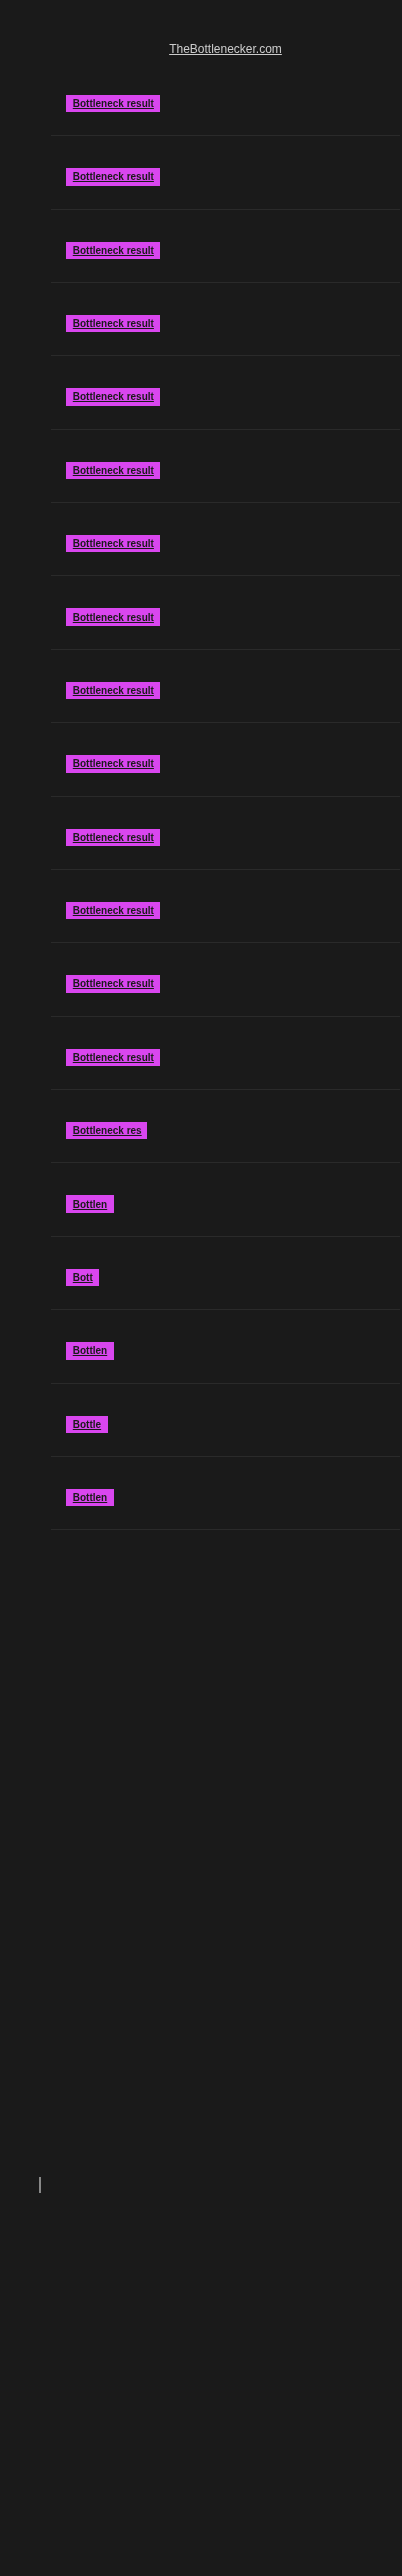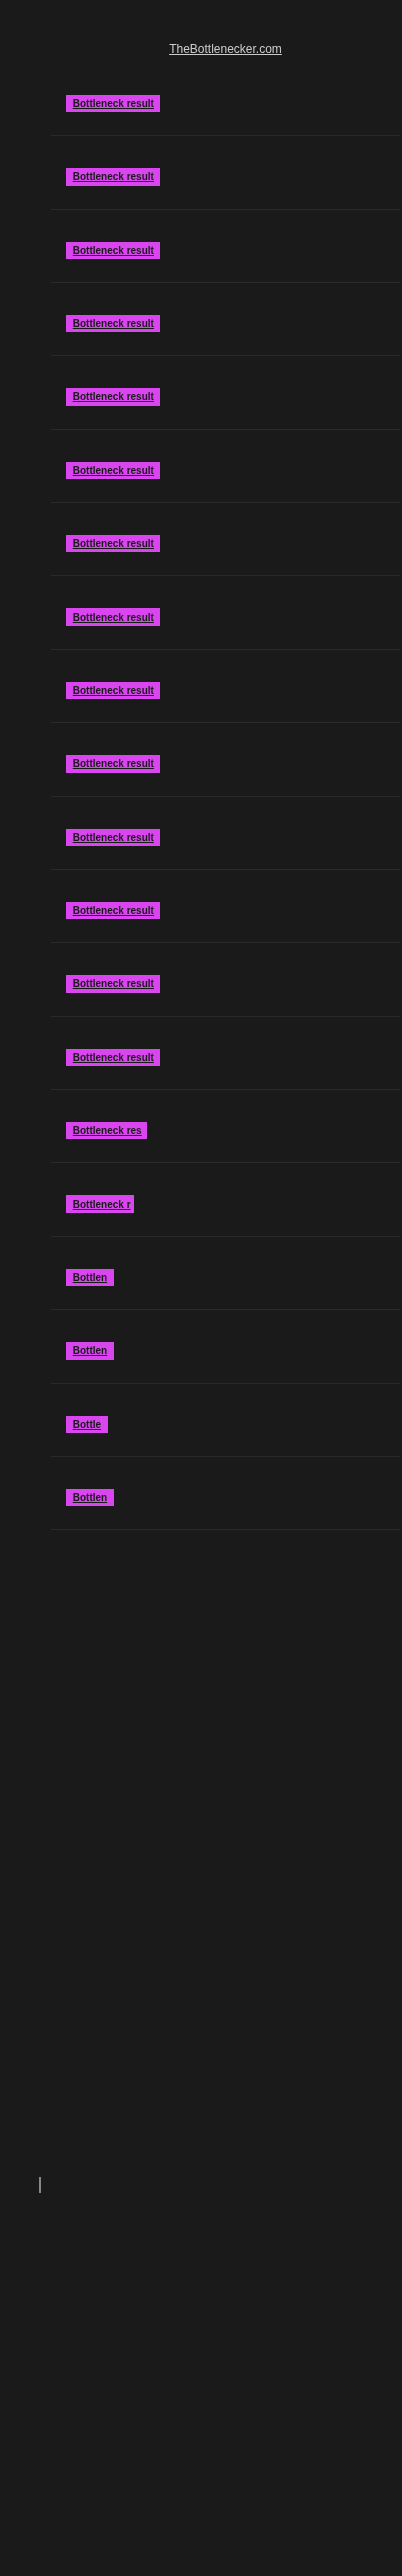--- a/index.html
+++ b/index.html
@@ -67,21 +67,21 @@
     <div class="result-row"><span class="bottleneck-label" style="max-width: 97px;">Bottleneck result</span></div>
     <div class="result-row"><span class="bottleneck-label" style="max-width: 97px;">Bottleneck result</span></div>
     <div class="result-row"><span class="bottleneck-label" style="max-width: 97px;">Bottleneck result</span></div>
     <div class="result-row"><span class="bottleneck-label" style="max-width: 97px;">Bottleneck result</span></div>
     <div class="result-row"><span class="bottleneck-label" style="max-width: 97px;">Bottleneck result</span></div>
     <div class="result-row"><span class="bottleneck-label" style="max-width: 97px;">Bottleneck result</span></div>
     <div class="result-row"><span class="bottleneck-label" style="max-width: 97px;">Bottleneck result</span></div>
     <div class="result-row"><span class="bottleneck-label" style="max-width: 97px;">Bottleneck result</span></div>
     <div class="result-row"><span class="bottleneck-label" style="max-width: 97px;">Bottleneck result</span></div>
     <div class="result-row"><span class="bottleneck-label" style="max-width: 81px;">Bottleneck res</span></div>
-    <div class="result-row"><span class="bottleneck-label" style="max-width: 68px;">Bottleneck r</span></div>
     <div class="result-row"><span class="bottleneck-label" style="max-width: 52px;">Bottlen</span></div>
+    <div class="result-row"><span class="bottleneck-label" style="max-width: 36px;">Bott</span></div>
     <div class="result-row"><span class="bottleneck-label" style="max-width: 52px;">Bottlen</span></div>
     <div class="result-row"><span class="bottleneck-label" style="max-width: 47px; text-align: right;">Bottle</span></div>
     <div class="result-row"><span class="bottleneck-label" style="max-width: 52px;">Bottlen</span></div>
   </div>
 
 <div class="cursor-line" style="top: 2141px;"></div>
 
 
 </body></html>

